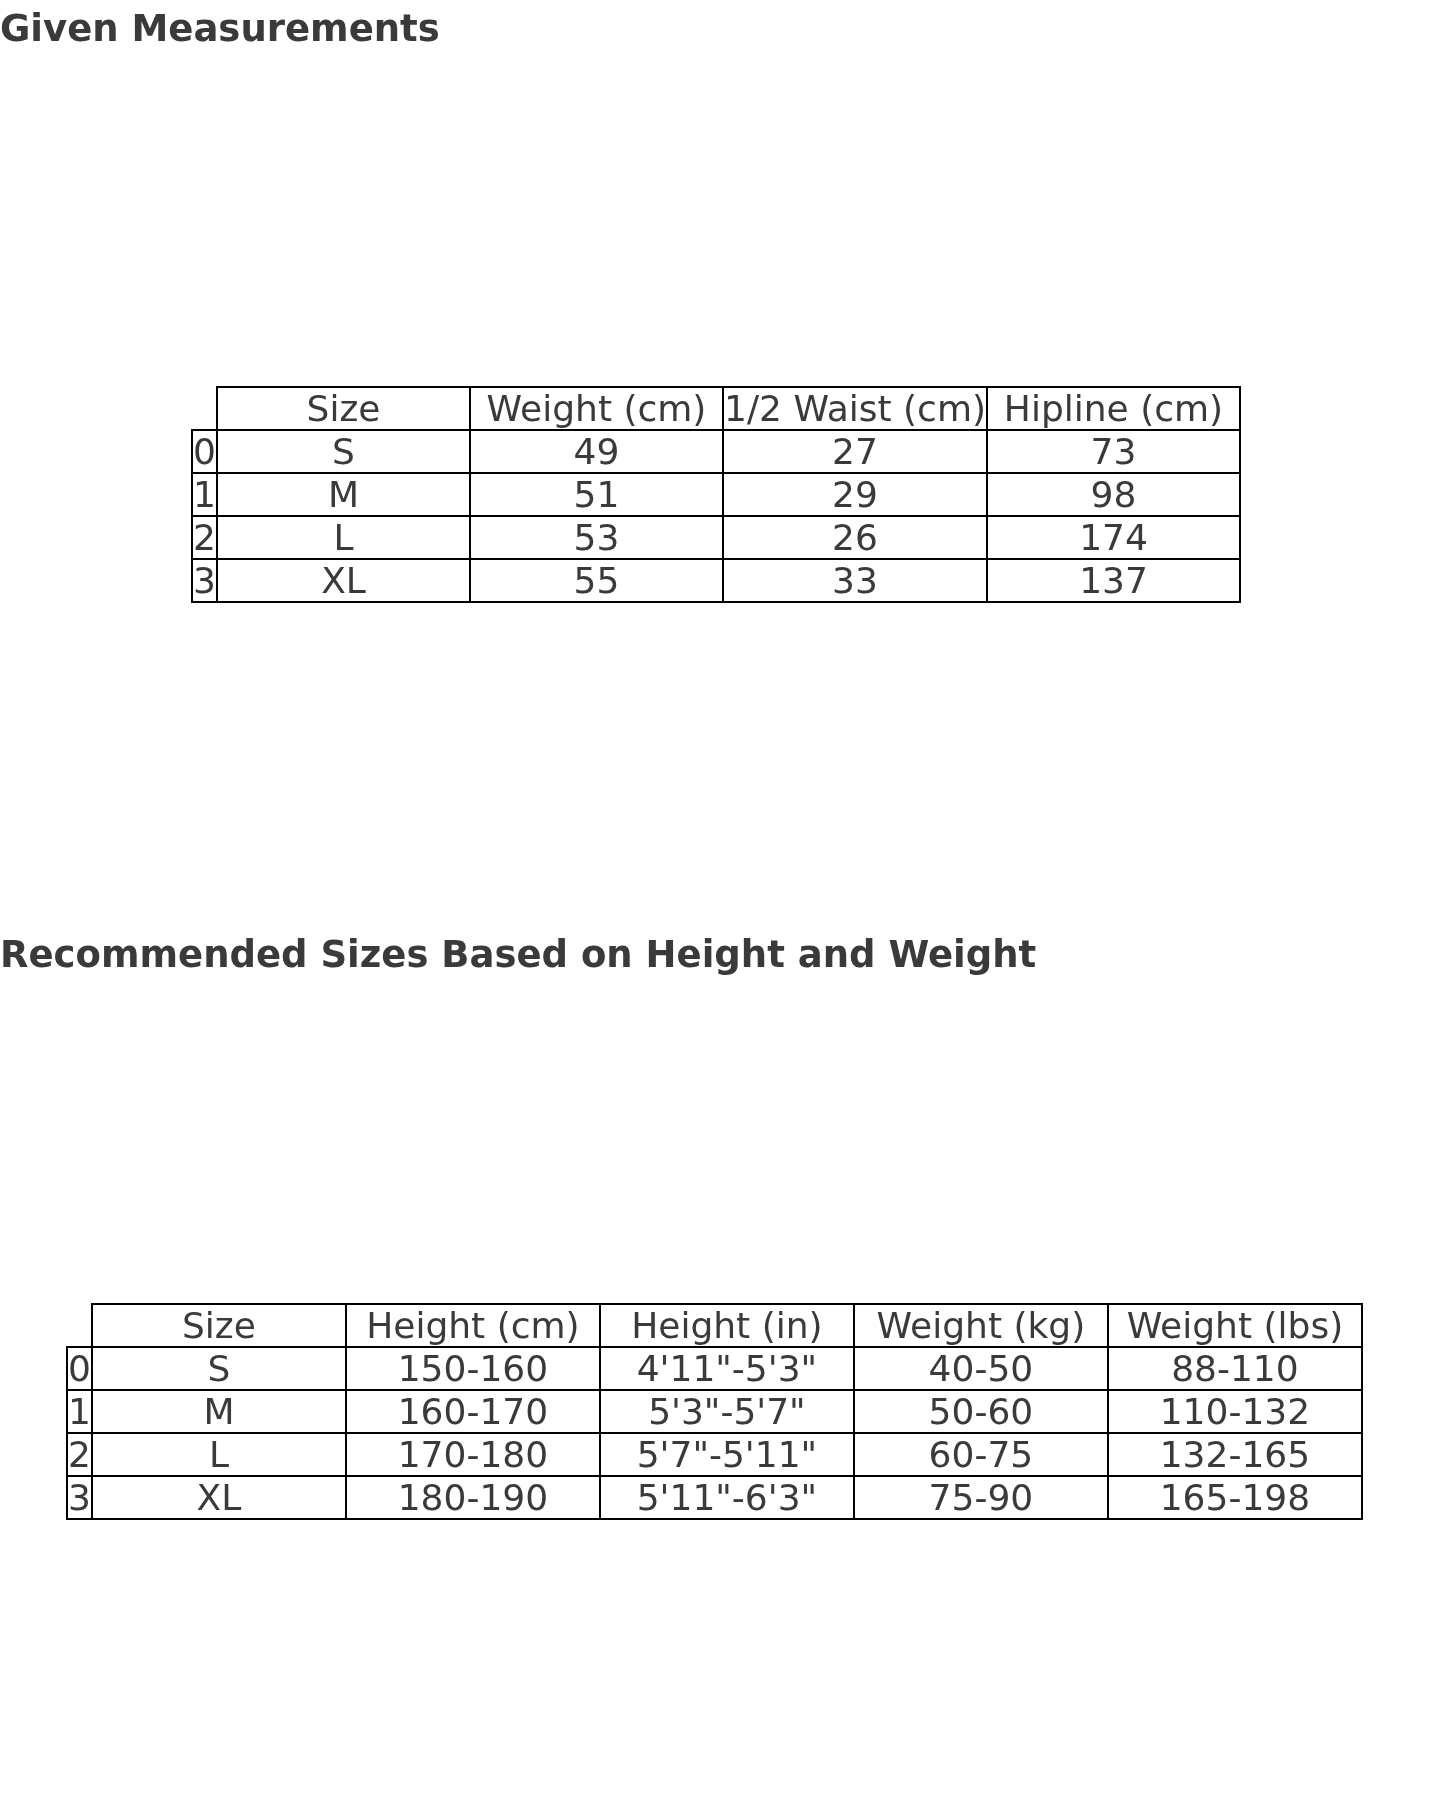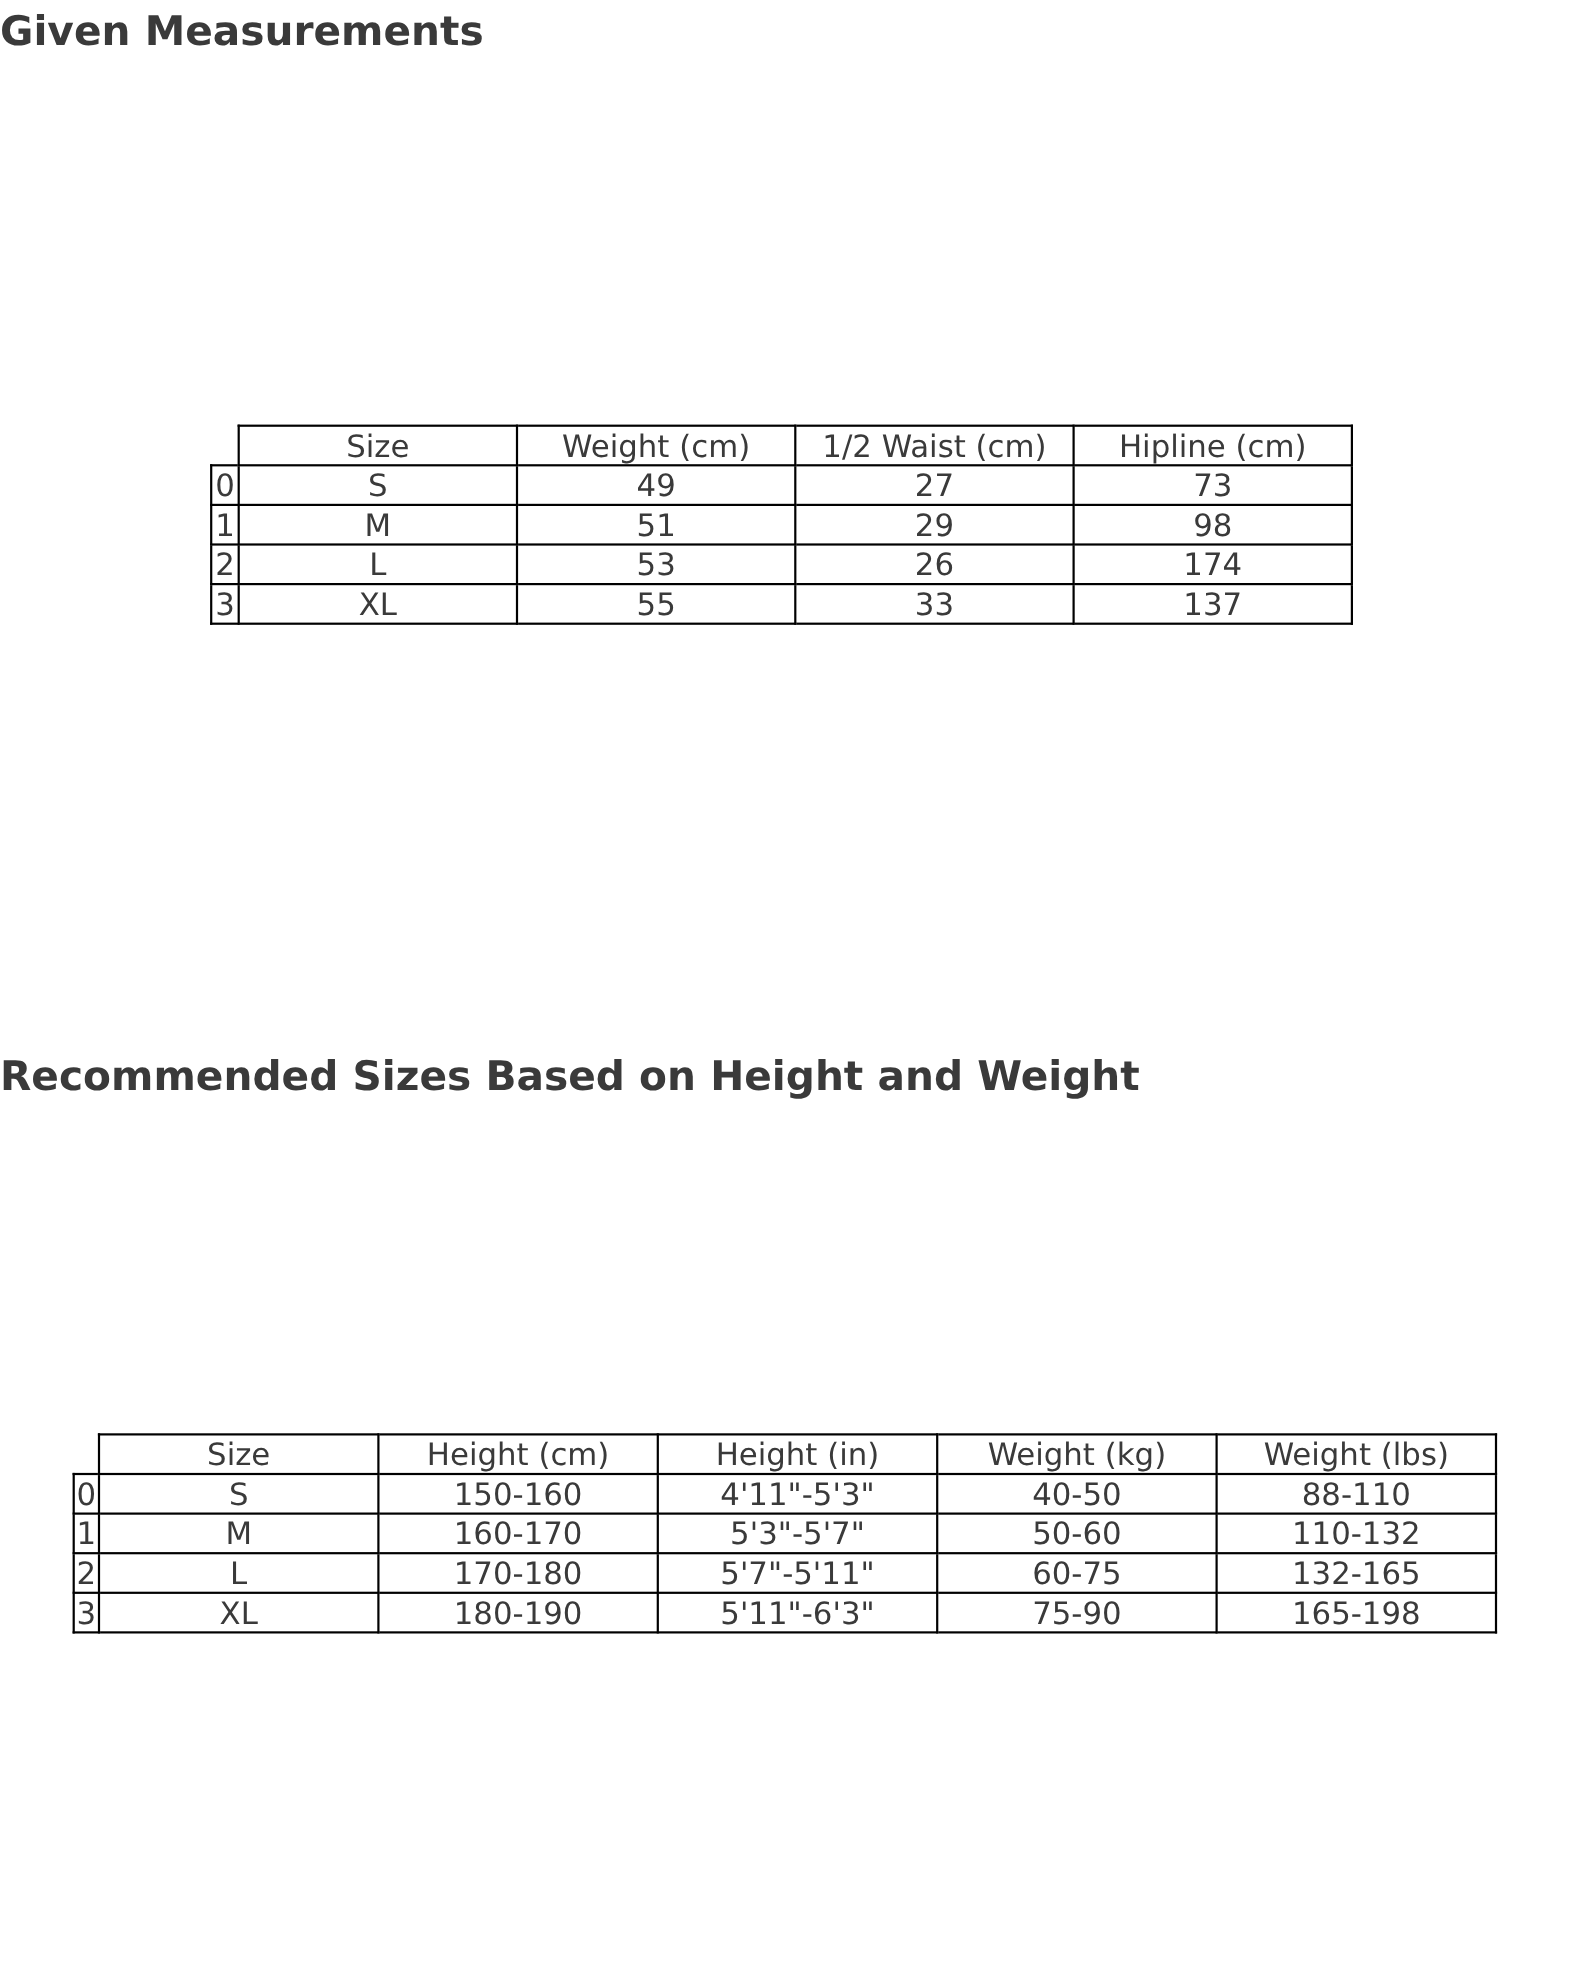--- a/index.html
+++ b/index.html
@@ -19,27 +19,27 @@
     left: 0;
     width: 100%;
     text-align: left;
     font-weight: bold;
     font-size: 37px;
     line-height: 1;
     color: #3a3a3a;
     margin: 0;
   }
   #title1 { top: 10px; }
-  #title2 { top: 960px; }
+  #title2 { top: 936px; }
 
   table.mpl {
     position: absolute;
     border-collapse: collapse;
     table-layout: fixed;
-    font-size: 28px;
+    font-size: 36px;
     color: #3a3a3a;
   }
   table.mpl th,
   table.mpl td {
     border: 2px solid #000000;
     text-align: center;
     vertical-align: middle;
     padding: 0;
     font-weight: normal;
     white-space: nowrap;

